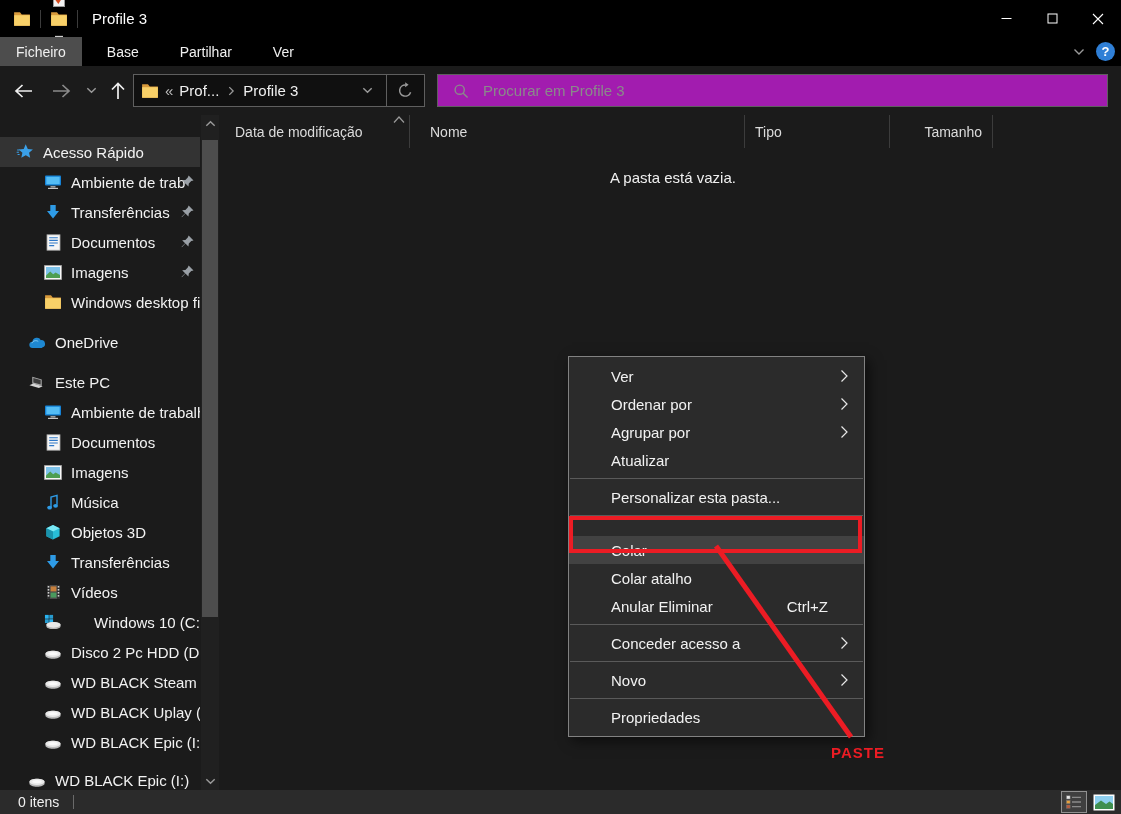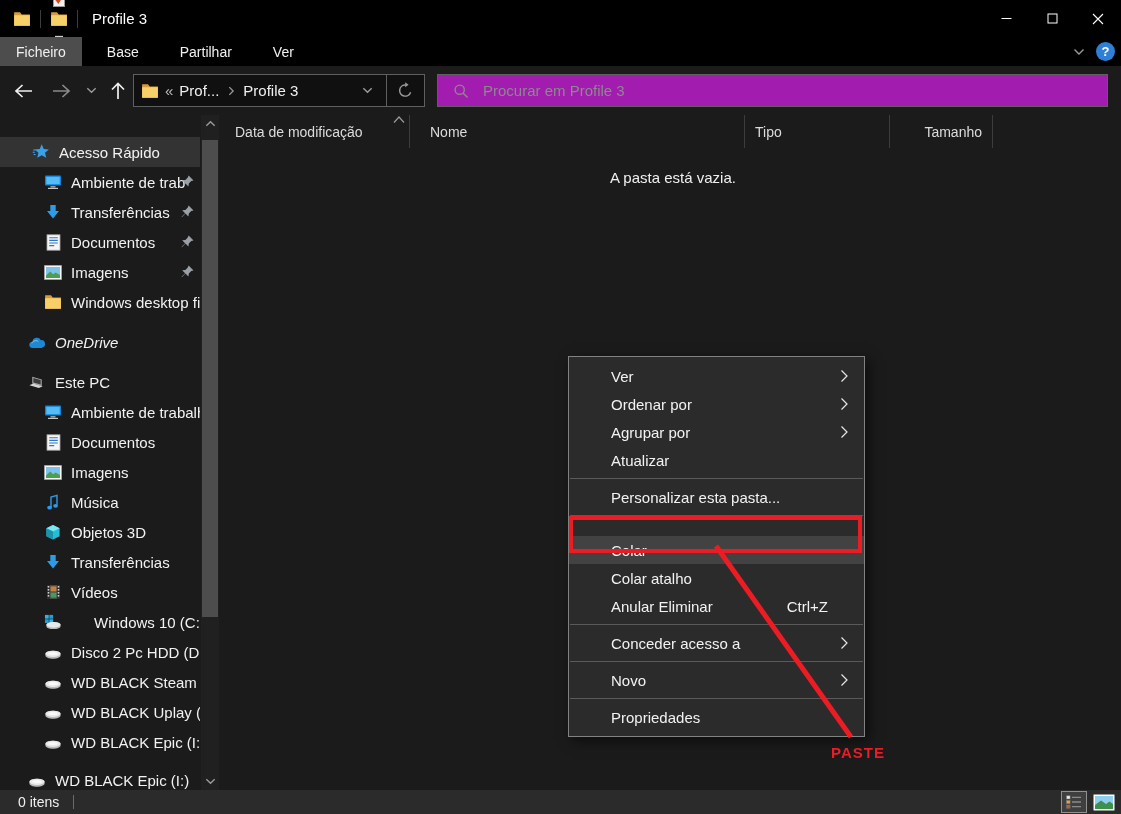--- a/index.html
+++ b/index.html
@@ -217,21 +217,21 @@
           </svg>
         </span>
       <input type="text" placeholder="Procurar em Profile 3" style="">
     </div>
   </div>
 
   <div class="main">
 
     <div class="sidebar">
       <div class="sb-list" id="sidebar-list">
-          <div class="sb-row active" style="padding-left: 32px; text-align: right;">
+          <div class="sb-row active" style="padding-left: 16px; text-align: right;">
             <span class="sb-ic">
               <svg width="18" height="18" viewBox="0 0 16 16">
                 <path d="M8.6 1.2l1.9 4.1 4.5.4-3.4 3 1 4.4-3.9-2.3-4 2.3 1-4.4-3.3-3 4.5-.4z" fill="#3aa0e8"></path>
                 <path d="M1 6.2h2.2M0.6 8.2h2M1.4 10.2h1.8" stroke="#3aa0e8" stroke-width="1"></path>
               </svg>
             </span>
             <span>Acesso Rápido</span>
           </div>
           <div class="sb-row" style="padding-left: 44px;">
             <span class="sb-ic">
@@ -302,21 +302,21 @@
           <div class="sb-row" style="padding-left: 44px;">
             <span class="sb-ic">
               <svg width="18" height="16" viewBox="0 0 16 14">
                 <path d="M1 1h5.2l1.6 2H15v10H1z" fill="#d89a3c"></path>
                 <path d="M1 3.6h14V13H1z" fill="#f8d068"></path>
               </svg>
             </span>
             <span>Windows desktop fil</span>
           </div>
           <div style="height: 10px;"></div>
-          <div class="sb-row" style="padding-left: 28px; font-style: italic;">
+          <div class="sb-row" style="padding-left: 28px;">
             <span class="sb-ic">
               <svg width="19" height="13" viewBox="0 0 19 13">
                 <path d="M5 12.4a3.4 3.4 0 01-.4-6.8A4.8 4.8 0 0113.6 4a3.9 3.9 0 011.9 7.5l-1 .9z" fill="#1e88d2"></path>
                 <path d="M4.2 7.2c1-2.6 4.4-3.4 6.6-1.8" stroke="#8fd0f5" stroke-width="1" fill="none"></path>
               </svg>
             </span>
             <span>OneDrive</span>
           </div>
           <div style="height: 10px;"></div>
           <div class="sb-row" style="padding-left: 28px;">

